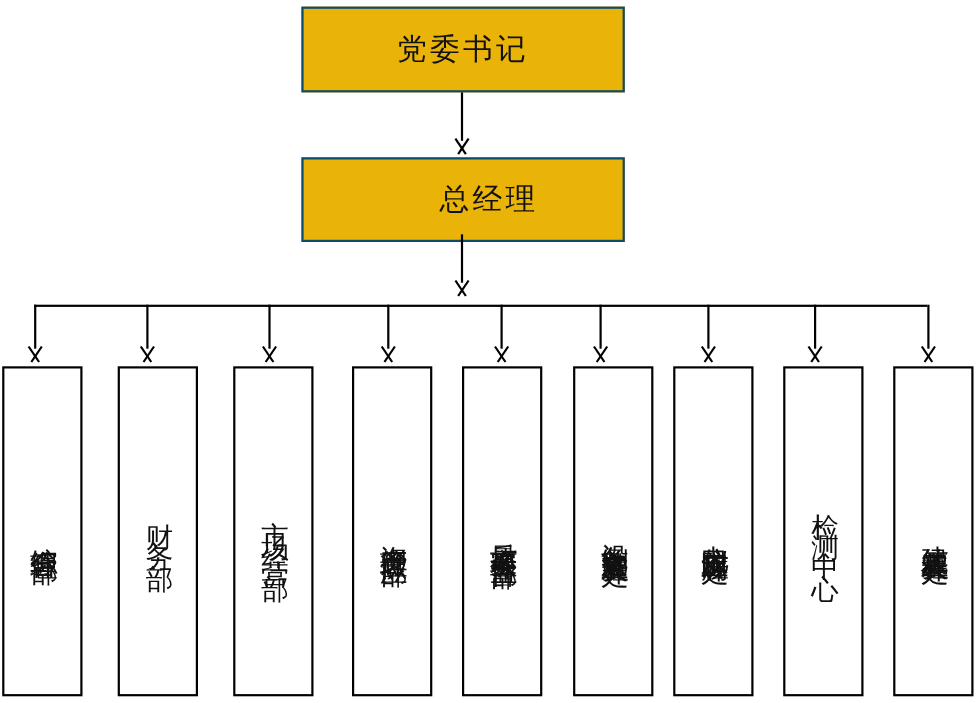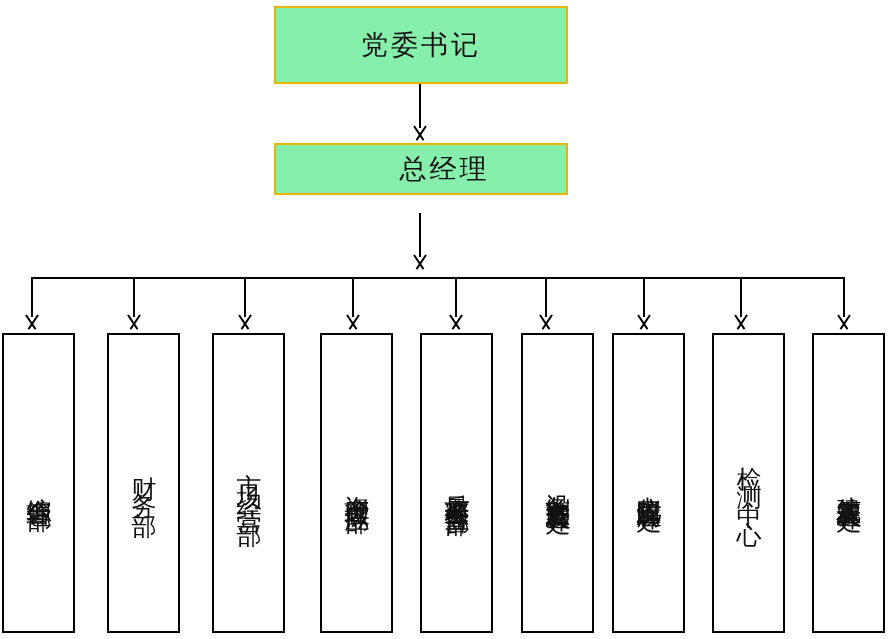--- a/index.html
+++ b/index.html
@@ -14,38 +14,38 @@
     background: #ffffff;
     overflow: hidden;
     font-family: "Liberation Serif", "DejaVu Serif", serif;
     color: #111111;
   }
 
   
   .node {
     position: absolute;
     box-sizing: border-box;
-    border: 2px solid #eab308;
-    background: #86efac;
+    border: 2px solid #0c4a6e;
+    background: #eab308;
     display: flex;
     align-items: center;
     justify-content: center;
   }
 
   .node-top {
     left: 274px;
     top: 6px;
     width: 294px;
     height: 78px;
   }
   .node-second {
     left: 274px;
     top: 143px;
     width: 294px;
-    height: 52px;
+    height: 77px;
     padding-left: 47px;
   }
 
   .node-label-h {
     font-size: 27px;
     letter-spacing: 3px;
     line-height: 1;
     white-space: nowrap;
   }
 

